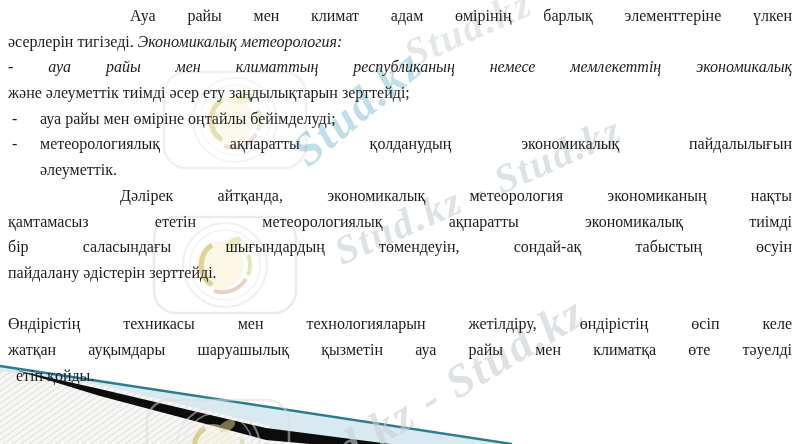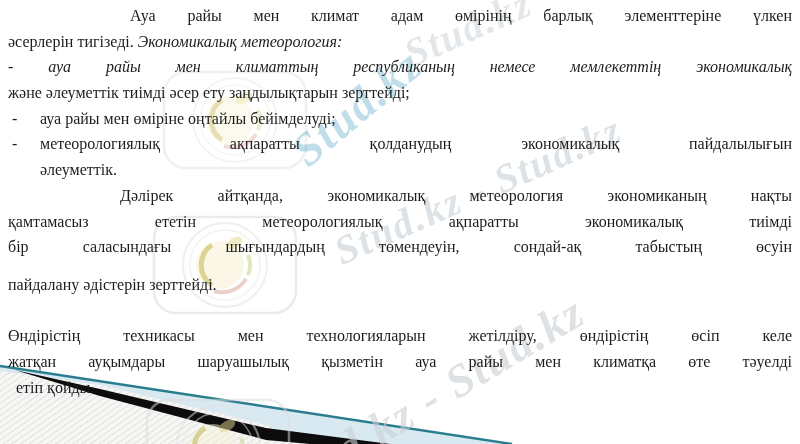--- a/index.html
+++ b/index.html
@@ -79,20 +79,20 @@
       <div class="line just" style="padding-left: 122px;"><span>Ауа райы мен климат адам өмірінің барлық элементтеріне үлкен</span></div>
       <div class="line" style="padding-left: 0px;"><span>әсерлерін тигізеді. </span><span class="b">Экономикалық метеорология:</span></div>
       <div class="line just" style="padding-left: 0px; font-style: italic;"><span>- ауа райы мен климаттың республиканың немесе мемлекеттің экономикалық</span></div>
       <div class="line" style="padding-left: 0px;"><span>және әлеуметтік тиімді әсер ету заңдылықтарын зерттейді;</span></div>
       <div class="line" style="padding-left: 32px;"><span class="marker">-</span><span>ауа райы мен өміріне оңтайлы бейімделуді;</span></div>
       <div class="line just" style="padding-left: 32px;"><span class="marker">-</span><span>метеорологиялық ақпаратты қолданудың экономикалық пайдалылығын</span></div>
       <div class="line" style="padding-left: 32px;"><span>әлеуметтік.</span></div>
       <div class="line just" style="padding-left: 112px;"><span>Дәлірек айтқанда, экономикалық метеорология экономиканың нақты</span></div>
       <div class="line just" style="padding-left: 0px;"><span>қамтамасыз ететін метеорологиялық ақпаратты экономикалық тиімді</span></div>
       <div class="line just" style="padding-left: 0px;"><span>бір саласындағы шығындардың төмендеуін, сондай-ақ табыстың өсуін</span></div>
-      <div class="line" style="padding-left: 0px; margin-top: 12px;"><span>пайдалану әдістерін зерттейді.</span></div>
+      <div class="line" style="padding-left: 0px;"><span>пайдалану әдістерін зерттейді.</span></div>
       <div class="line blank"></div>
       <div class="line just" style="padding-left: 0px;"><span>Өндірістің техникасы мен технологияларын жетілдіру, өндірістің өсіп келе</span></div>
       <div class="line just" style="padding-left: 0px;"><span>жатқан ауқымдары шаруашылық қызметін ауа райы мен климатқа өте тәуелді</span></div>
       <div class="line" style="padding-left: 0px; margin-left: 8px;"><span>етіп қойды.</span></div>
     </div>
 
 </div>
 
 </body></html>

